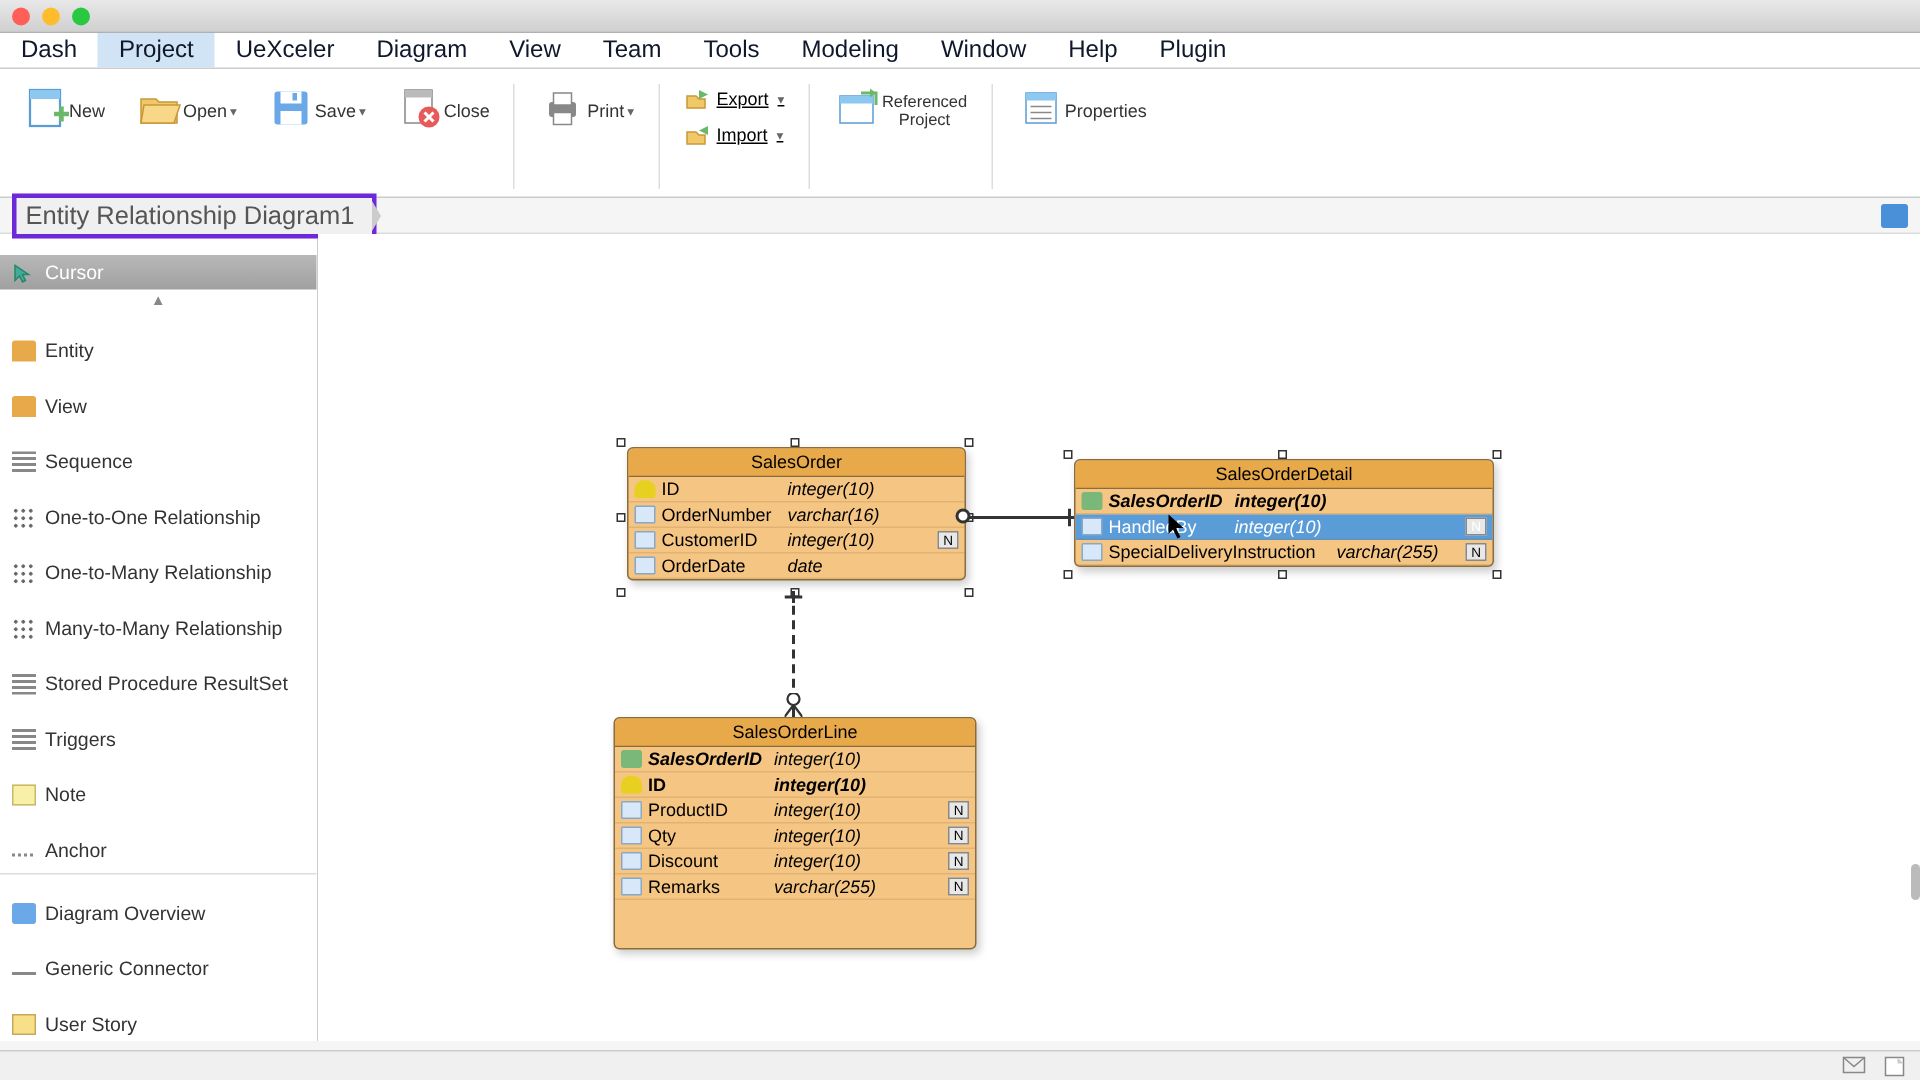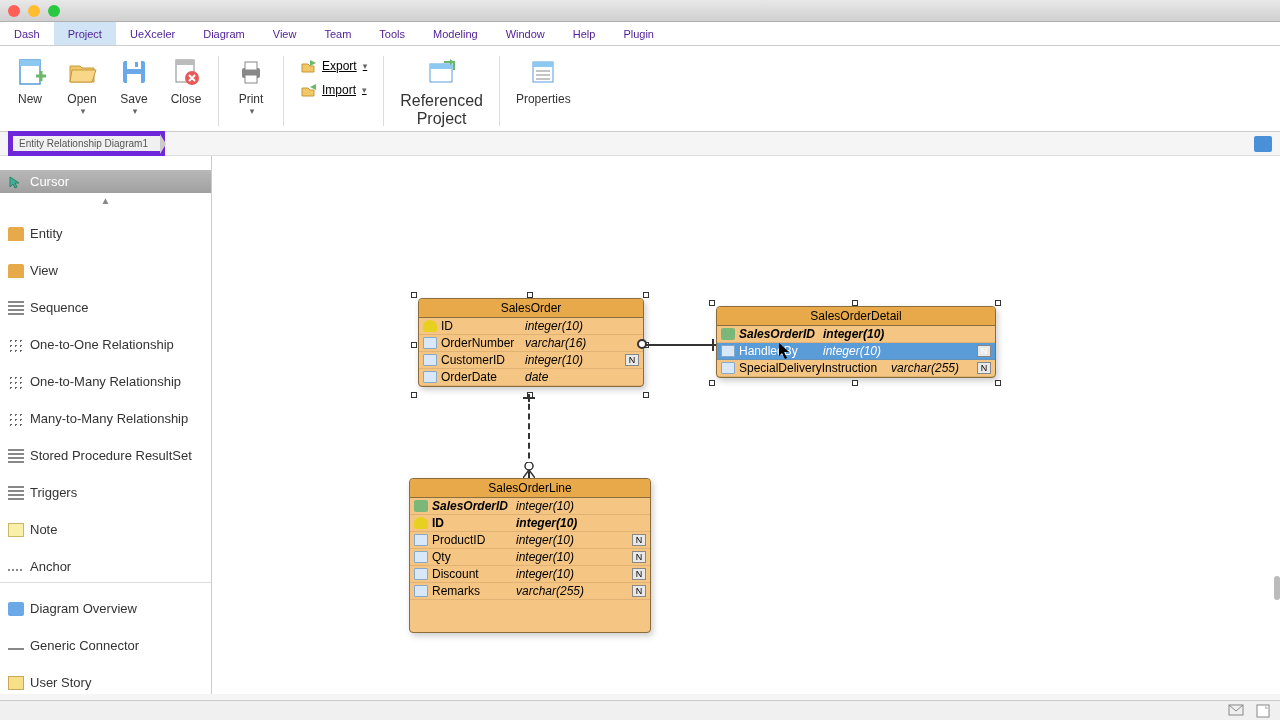--- a/index.html
+++ b/index.html
@@ -10,35 +10,35 @@
 .traffic-lights { display: flex; gap: 8px; }
 .traffic-light { width: 12px; height: 12px; border-radius: 50%; }
 .tl-red { background: #ff5f57; }
 .tl-yellow { background: #ffbd2e; }
 .tl-green { background: #28c940; }
 .title-text { flex: 1; text-align: center; font-size: 13px; color: #333; margin-left: -50px; }
 .title-icon { display: inline-block; width: 12px; height: 14px; background: #fff; border: 1px solid #aaa; margin-right: 4px; vertical-align: middle; }
 
 
 .menubar { height: 24px; background: #fff; display: flex; align-items: stretch; border-bottom: 1px solid #ccc; }
-.menu-item { padding: 4px 14px; font-size: 11px; color: #4c1d95; display: flex; align-items: center; cursor: pointer; }
+.menu-item { padding: 4px 14px; font-size: 16px; color: #0f172a; display: flex; align-items: center; cursor: pointer; }
 .menu-item.active { background: #d0e4f5; }
 
 
 .ribbon { height: 86px; background: #fff; border-bottom: 1px solid #ccc; display: flex; align-items: flex-start; padding: 6px; gap: 4px; }
-.ribbon-btn { display: flex; flex-direction: column; align-items: center; justify-content: flex-start; padding: 4px 8px; cursor: pointer; font-size: 12px; color: #333; min-width: 44px; }
+.ribbon-btn { display: flex; align-items: center; justify-content: flex-start; padding: 4px 8px; cursor: pointer; font-size: 12px; color: #333; min-width: 44px; }
 .ribbon-icon { width: 32px; height: 32px; margin-bottom: 4px; display: flex; align-items: center; justify-content: center; }
 .ribbon-sep { width: 1px; height: 70px; background: #ddd; margin: 4px 4px; }
 .ribbon-small-group { display: flex; flex-direction: column; gap: 4px; padding: 4px; }
 .ribbon-small { display: flex; align-items: center; gap: 4px; font-size: 12px; cursor: pointer; padding: 2px 4px; text-decoration: underline; }
 .dropdown-arrow { font-size: 9px; color: #666; margin-left: 2px; }
 
 
 .breadcrumb { height: 24px; background: #f5f5f5; border-bottom: 1px solid #ddd; display: flex; align-items: center; padding: 0 8px; position: relative; }
-.breadcrumb-item { font-size: 10px; color: #555; padding: 2px 12px 2px 6px; background: #f0f0f0; border: 5px solid #6d28d9; position: relative; }
+.breadcrumb-item { font-size: 17px; color: #555; padding: 2px 12px 2px 6px; background: #f0f0f0; border: 3px solid #6d28d9; position: relative; }
 .breadcrumb-item:after { content: ''; position: absolute; right: -6px; top: 50%; transform: translateY(-50%); width: 0; height: 0; border-top: 10px solid transparent; border-bottom: 10px solid transparent; border-left: 6px solid #ccc; }
 .breadcrumb-right-icon { position: absolute; right: 8px; width: 18px; height: 16px; background: #4a90d9; border-radius: 2px; }
 
 
 .main { display: flex; height: 538px; }
 
 
 .palette { width: 212px; background: #fff; border-right: 1px solid #ccc; overflow-y: auto; }
 .palette-item { display: flex; align-items: center; padding: 4px 8px; font-size: 13px; color: #333; cursor: pointer; gap: 6px; margin-top: 14px; }
 .palette-item.selected { background: linear-gradient(#b8b8b8, #a0a0a0); color: #fff; }
@@ -186,21 +186,21 @@
   <div class="ribbon-sep"></div>
   <div class="ribbon-btn">
     <div class="ribbon-icon">
         <svg width="32" height="28" viewBox="0 0 32 28">
           <rect x="4" y="6" width="22" height="18" fill="#fff" stroke="#5a9cd8"></rect>
           <rect x="4" y="6" width="22" height="5" fill="#8cc8f0"></rect>
           <path d="M18 4 L28 4 L28 12" fill="none" stroke="#6ab86a" stroke-width="2"></path>
           <path d="M24 1 L28 4 L24 7 Z" fill="#6ab86a"></path>
         </svg>
       </div>
-    <span style="font-size:16px;text-align:center;white-space:pre;">Referenced
+    <span style="font-size:11px;text-align:center;white-space:pre;">Referenced
 Project</span>
   </div>
   <div class="ribbon-sep"></div>
   <div class="ribbon-btn">
     <div class="ribbon-icon">
         <svg width="28" height="28" viewBox="0 0 28 28">
           <rect x="4" y="4" width="20" height="20" fill="#fff" stroke="#5a9cd8"></rect>
           <rect x="4" y="4" width="20" height="5" fill="#8cc8f0"></rect>
           <line x1="7" y1="13" x2="21" y2="13" stroke="#888"></line>
           <line x1="7" y1="17" x2="21" y2="17" stroke="#888"></line>

